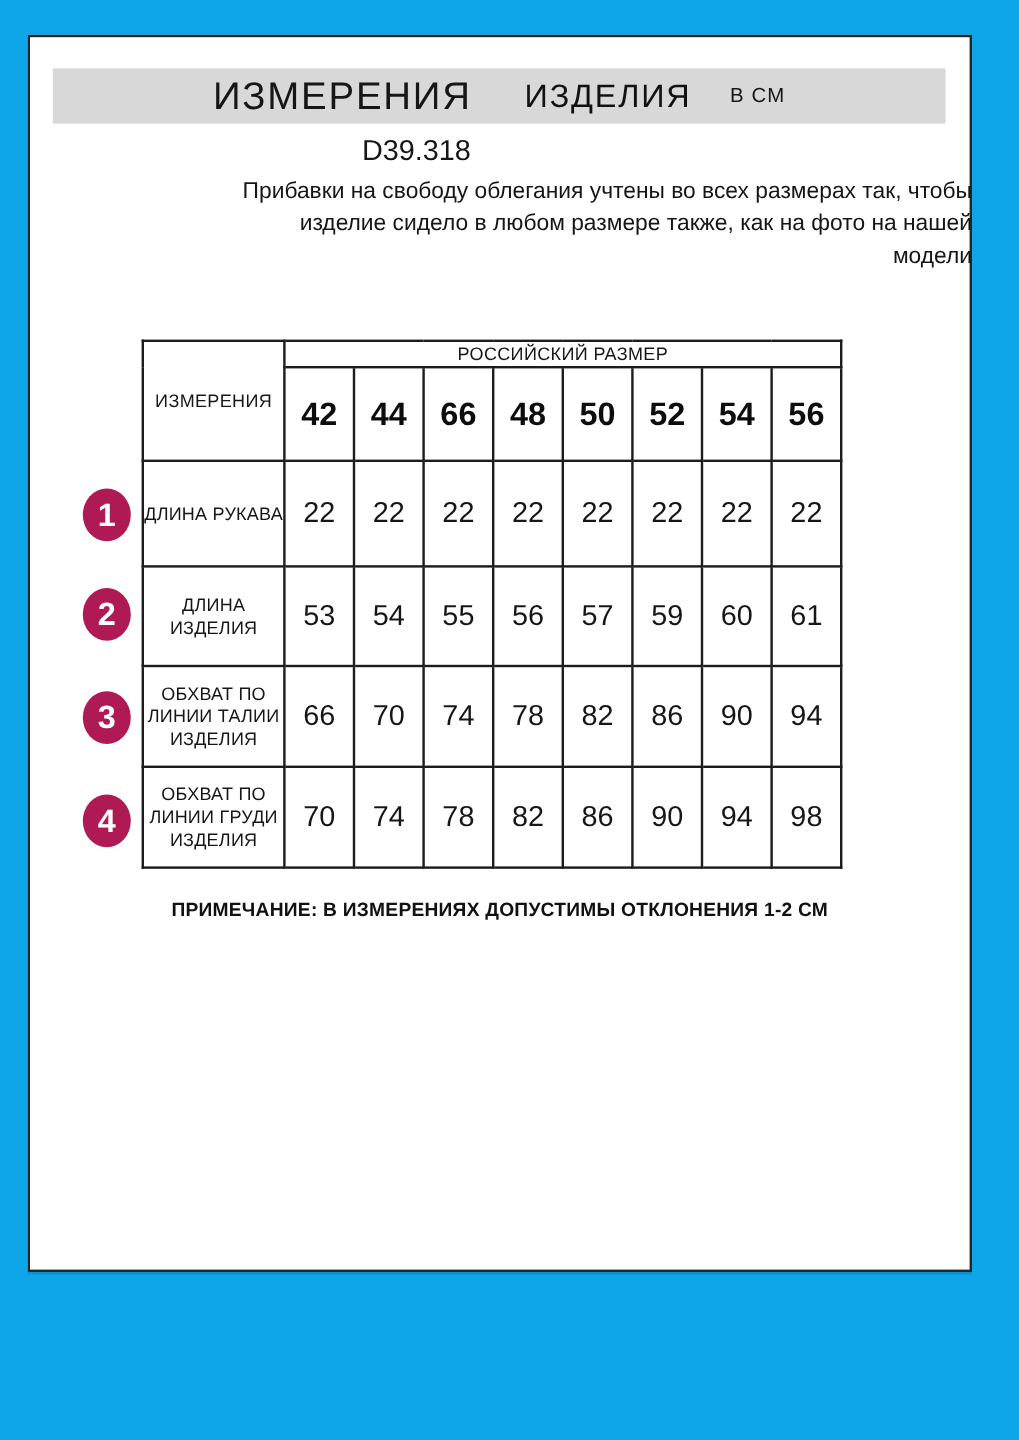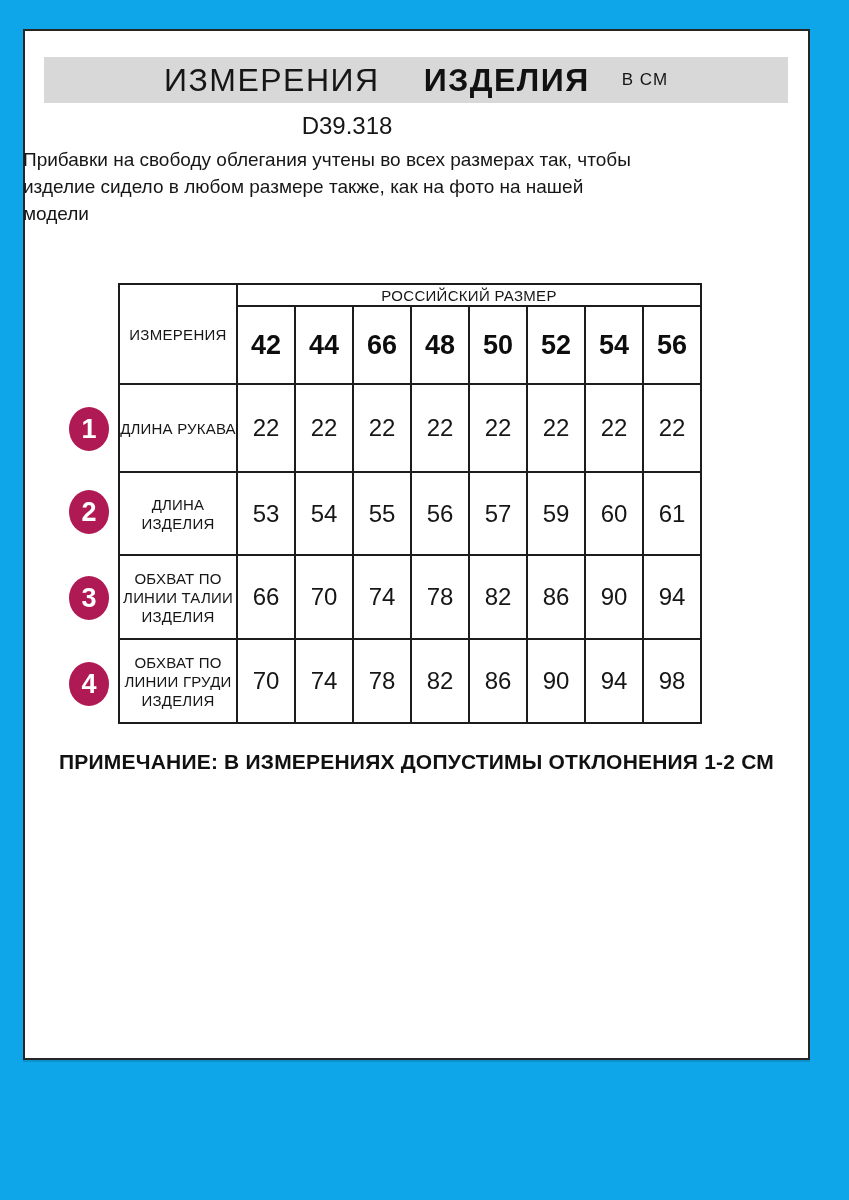--- a/index.html
+++ b/index.html
@@ -40,22 +40,22 @@
     justify-content: center;
     white-space: nowrap;
   }
   .title-regular {
     font-size: 32px;
     font-weight: 400;
     letter-spacing: 1.5px;
     color: #161616;
   }
   .title-bold {
-    font-size: 32px;
-    font-weight: 700;
+    font-size: 27px;
+    font-weight: 400;
     letter-spacing: 1.5px;
     margin-left: 44px;
     color: #111;
   }
   .title-units {
     font-size: 17px;
     font-weight: 400;
     letter-spacing: 1px;
     margin-left: 32px;
     color: #161616;
@@ -68,21 +68,21 @@
     text-align: center;
     font-size: 24px;
     font-weight: 400;
     color: #161616;
   }
   .description {
     position: absolute;
     left: 23px;
     top: 146px;
     width: 787px;
-    text-align: left;
+    text-align: right;
     font-size: 19px;
     line-height: 27px;
     font-weight: 400;
     color: #161616;
   }
   table.size-table {
     position: absolute;
     left: 118px;
     top: 283px;
     border-collapse: collapse;
@@ -150,21 +150,21 @@
   .badge-1 { top: 407px; }
   .badge-2 { top: 490px; }
   .badge-3 { top: 576px; }
   .badge-4 { top: 662px; }
   .note {
     position: absolute;
     left: 23px;
     top: 750px;
     width: 787px;
     text-align: center;
-    font-size: 21px;
+    font-size: 16px;
     font-weight: 700;
     letter-spacing: 0.2px;
     color: #111;
   }
 </style>
 </head>
 <body>
 
 <div class="canvas">
 

